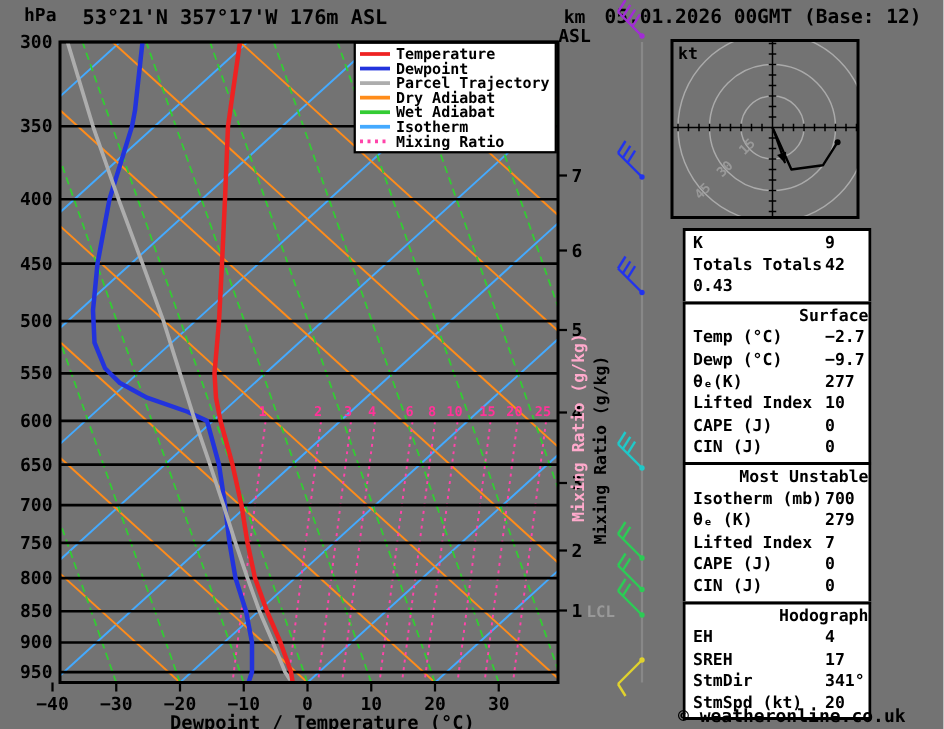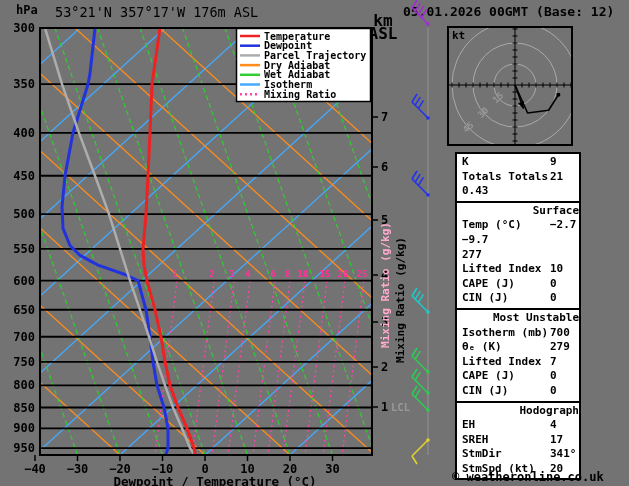--- a/index.html
+++ b/index.html
@@ -1,21 +1,21 @@
 <!DOCTYPE html>
 <html><head>
 <meta charset="utf-8">
 <style>
   html,body{margin:0;padding:0;background:#fff;}
   #app{position:relative;width:629px;height:486px;background:#737373;overflow:hidden;
        font-family:"DejaVu Sans Mono","Liberation Mono",monospace;color:#000;}
   .abs{position:absolute;}
   .hpa{left:16px;top:3px;font-size:12px;font-weight:bold;}
-  .title{left:55px;top:4px;font-size:13.5px;font-weight:normal;white-space:nowrap;}
-  .kmasl{left:366px;top:15px;width:34px;font-size:16px;font-weight:bold;line-height:12.5px;text-align:center;}
+  .title{left:55px;top:4px;font-size:13.5px;font-weight:bold;white-space:nowrap;}
+  .kmasl{left:366px;top:5px;width:34px;font-size:12px;font-weight:bold;line-height:12.5px;text-align:center;}
   .datetime{left:403px;top:4px;font-size:13px;font-weight:bold;white-space:nowrap;}
   .copyright{left:452px;top:470px;font-size:12px;font-weight:bold;white-space:nowrap;}
   #stats{position:absolute;left:455px;top:152px;width:126px;font-size:11px;font-weight:bold;}
   .sect{border:2px solid #000;background:#fff;margin-top:-2px;padding:1px 0 2px;}
   .sect:first-child{margin-top:0;}
   .trow{display:flex;padding:0 5px;line-height:14.6px;white-space:nowrap;}
   .trow .lab{width:88px;flex:none;}
   .trow .val{flex:1;text-align:left;}
   .stitle{text-align:right;line-height:14.6px;}
   svg text{font-family:"DejaVu Sans Mono","Liberation Mono",monospace;}
@@ -330,36 +330,38 @@
       </g>
     </svg>
   <div id="stats">
       <div class="sect">
         <div class="trow">
           <span class="lab">K</span>
           <span class="val">9</span>
         </div>
         <div class="trow">
           <span class="lab">Totals Totals</span>
-          <span class="val">21</span>
+          <span class="val">42</span>
         </div>
         <div class="trow">
           <span class="val">0.43</span>
         </div>
       </div>
       <div class="sect">
         <div class="stitle">Surface</div>
         <div class="trow">
           <span class="lab">Temp (°C)</span>
           <span class="val">−2.7</span>
         </div>
         <div class="trow">
+          <span class="lab">Dewp (°C)</span>
           <span class="val">−9.7</span>
         </div>
         <div class="trow">
+          <span class="lab">θₑ(K)</span>
           <span class="val">277</span>
         </div>
         <div class="trow">
           <span class="lab">Lifted Index</span>
           <span class="val">10</span>
         </div>
         <div class="trow">
           <span class="lab">CAPE (J)</span>
           <span class="val">0</span>
         </div>

